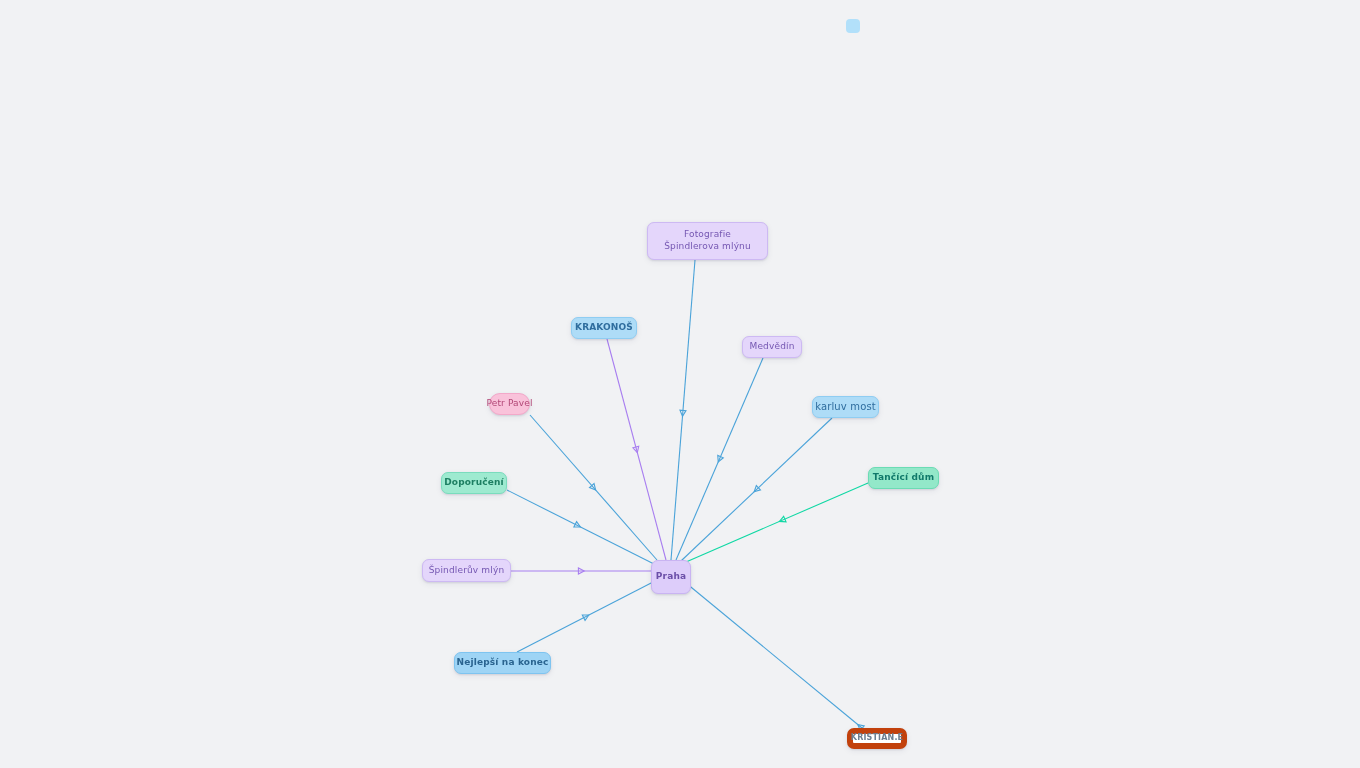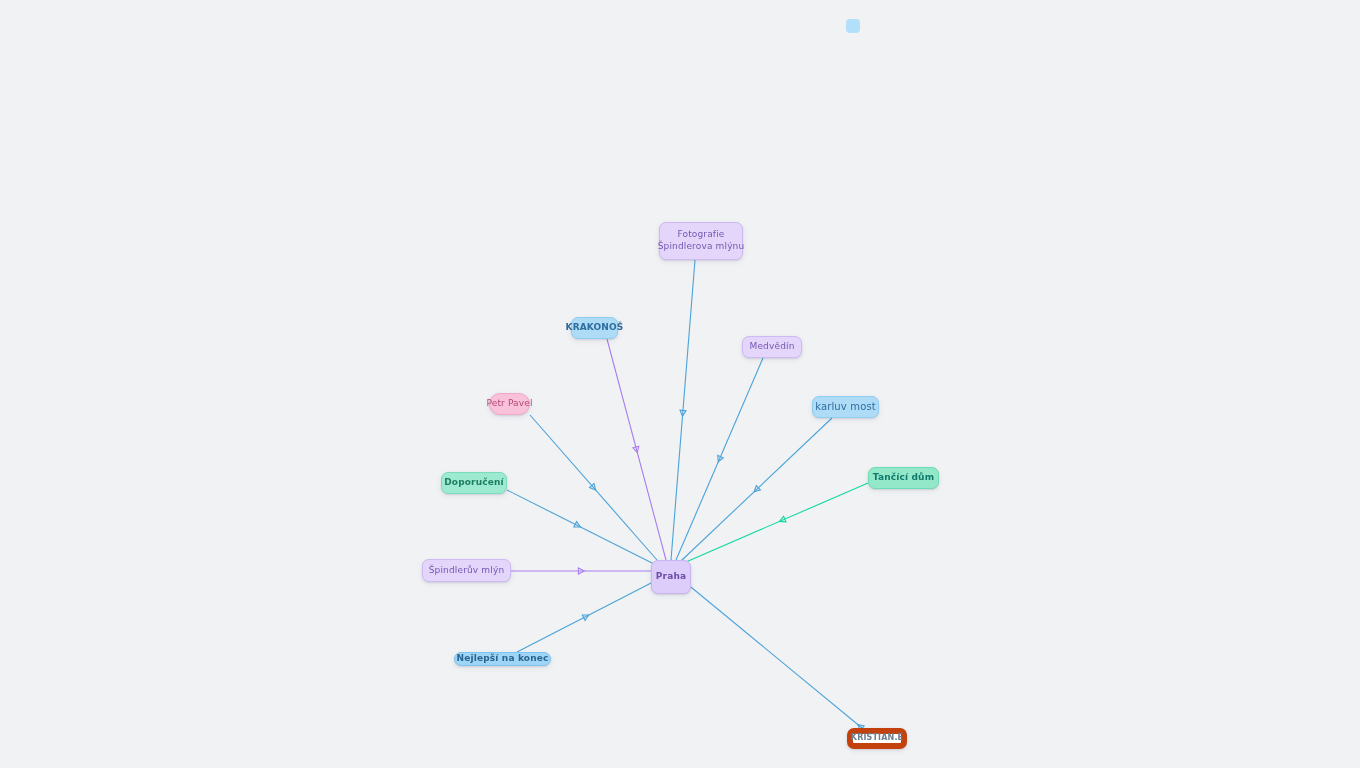--- a/index.html
+++ b/index.html
@@ -105,30 +105,30 @@
         <path d="M 3.2 0 L -2.6 3.0 L -2.6 -3.0 Z" transform="translate(586,616.5) rotate(-27.225492005735955)" fill="none" stroke="#4aa3d9" stroke-width="1.1" stroke-linejoin="miter"></path>
       </g>
       <g>
         <line x1="686" y1="583" x2="862" y2="728" stroke="#4aa3d9" stroke-width="1.1"></line>
         <path d="M 3.2 0 L -2.6 3.0 L -2.6 -3.0 Z" transform="translate(860.24,726.55) rotate(-140.51613119531294)" fill="none" stroke="#4aa3d9" stroke-width="1.1" stroke-linejoin="miter"></path>
       </g>
     </svg>
 
   <div id="node-layer">
       <div class="node v-purple bold" style="left: 651px; top: 560px; width: 40px; height: 34px; font-size: 9px;"><span>Praha</span></div>
-      <div class="node v-purple-lt normal" style="left: 647px; top: 222px; width: 84px; height: 38px; font-size: 9px; margin-left: 12px;"><span>Fotografie
+      <div class="node v-purple-lt normal" style="left: 647px; top: 222px; width: 121px; height: 38px; font-size: 9px;"><span>Fotografie
 Špindlerova mlýnu</span></div>
-      <div class="node v-blue bold" style="left: 571px; top: 317px; width: 47px; height: 22px; font-size: 9px;"><span>KRAKONOŠ</span></div>
+      <div class="node v-blue bold" style="left: 571px; top: 317px; width: 66px; height: 22px; font-size: 9px;"><span>KRAKONOŠ</span></div>
       <div class="node v-purple-lt normal" style="left: 742px; top: 336px; width: 60px; height: 22px; font-size: 9px;"><span>Medvědín</span></div>
       <div class="node v-blue normal" style="left: 812px; top: 396px; width: 67px; height: 22px; font-size: 10px;"><span>karluv most</span></div>
       <div class="node v-pink normal" style="left: 489px; top: 393px; width: 41px; height: 22px; font-size: 9px; border-radius: 11px;"><span>Petr Pavel</span></div>
       <div class="node v-green-2 bold" style="left: 868px; top: 467px; width: 71px; height: 22px; font-size: 9px;"><span>Tančící dům</span></div>
       <div class="node v-green bold" style="left: 441px; top: 472px; width: 66px; height: 22px; font-size: 9px; justify-content: center;"><span>Doporučení</span></div>
       <div class="node v-purple-lt normal" style="left: 422px; top: 559px; width: 89px; height: 23px; font-size: 9px;"><span>Špindlerův mlýn</span></div>
-      <div class="node v-blue-dk bold" style="left: 454px; top: 652px; width: 97px; height: 14px; font-size: 9px;"><span>Nejlepší na konec</span></div>
+      <div class="node v-blue-dk bold" style="left: 454px; top: 652px; width: 97px; height: 22px; font-size: 9px;"><span>Nejlepší na konec</span></div>
       <div class="node v-white bold" style="left: 847px; top: 728px; width: 60px; height: 21px; font-size: 8px;"><span>KRISTIAN.E</span></div>
     </div>
 
   <div id="decoration-layer">
       <div class="marker-square" style="left: 846px; top: 19px; width: 14px; height: 14px; background: rgb(178, 224, 250);"></div>
     </div>
 
 </div>
 
 </body></html>

